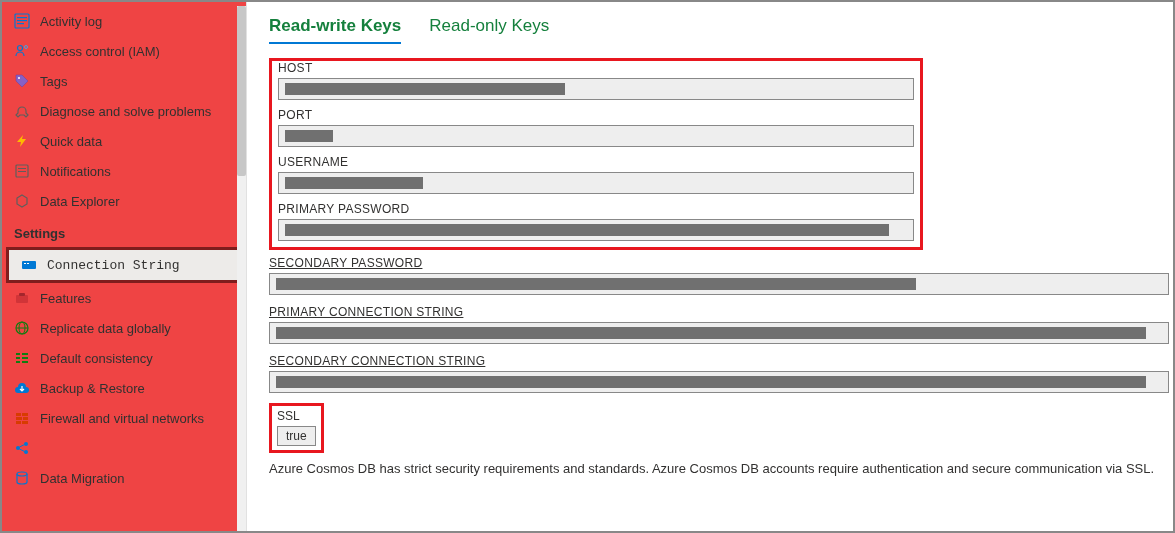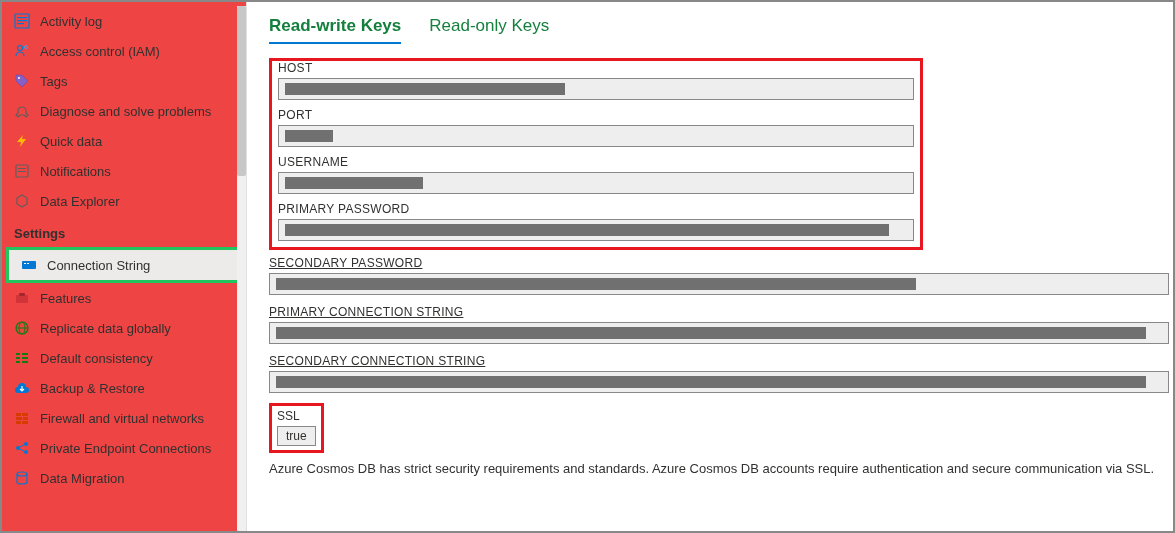--- a/index.html
+++ b/index.html
@@ -59,22 +59,23 @@
       justify-content: center;
       flex-shrink: 0;
     }
     .section-header {
       padding: 10px 12px 6px 12px;
       font-size: 13px;
       font-weight: 600;
       color: #323130;
     }
     .red-box-sidebar {
-      border: 3px solid #22c55e;
+      border: 3px solid #7f1d1d;
       margin: 0 4px 0 4px;
+      font-family: Liberation Mono, monospace;
     }
     .main {
       flex: 1;
       padding: 14px 0 0 22px;
       overflow: hidden;
       position: relative;
     }
     .tabs {
       display: flex;
       gap: 28px;
@@ -288,21 +289,20 @@
       <div class="nav-item">
         <span class="nav-icon">
           <svg width="16" height="16" viewBox="0 0 16 16">
               <circle cx="4" cy="8" r="2" fill="#0078d4"></circle>
               <circle cx="12" cy="4" r="2" fill="#0078d4"></circle>
               <circle cx="12" cy="12" r="2" fill="#0078d4"></circle>
               <line x1="5.5" y1="7" x2="10.5" y2="4.5" stroke="#0078d4" stroke-width="1"></line>
               <line x1="5.5" y1="9" x2="10.5" y2="11.5" stroke="#0078d4" stroke-width="1"></line>
             </svg>
         </span>
-        <span>Private Endpoint Connections</span>
       </div>
       <div class="nav-item">
         <span class="nav-icon">
           <svg width="16" height="16" viewBox="0 0 16 16">
               <ellipse cx="8" cy="4" rx="5" ry="2" fill="none" stroke="#0078d4" stroke-width="1.2"></ellipse>
               <path d="M3 4v8c0 1.1 2.2 2 5 2s5-.9 5-2V4" fill="none" stroke="#0078d4" stroke-width="1.2"></path>
             </svg>
         </span>
         <span>Data Migration</span>
       </div>

